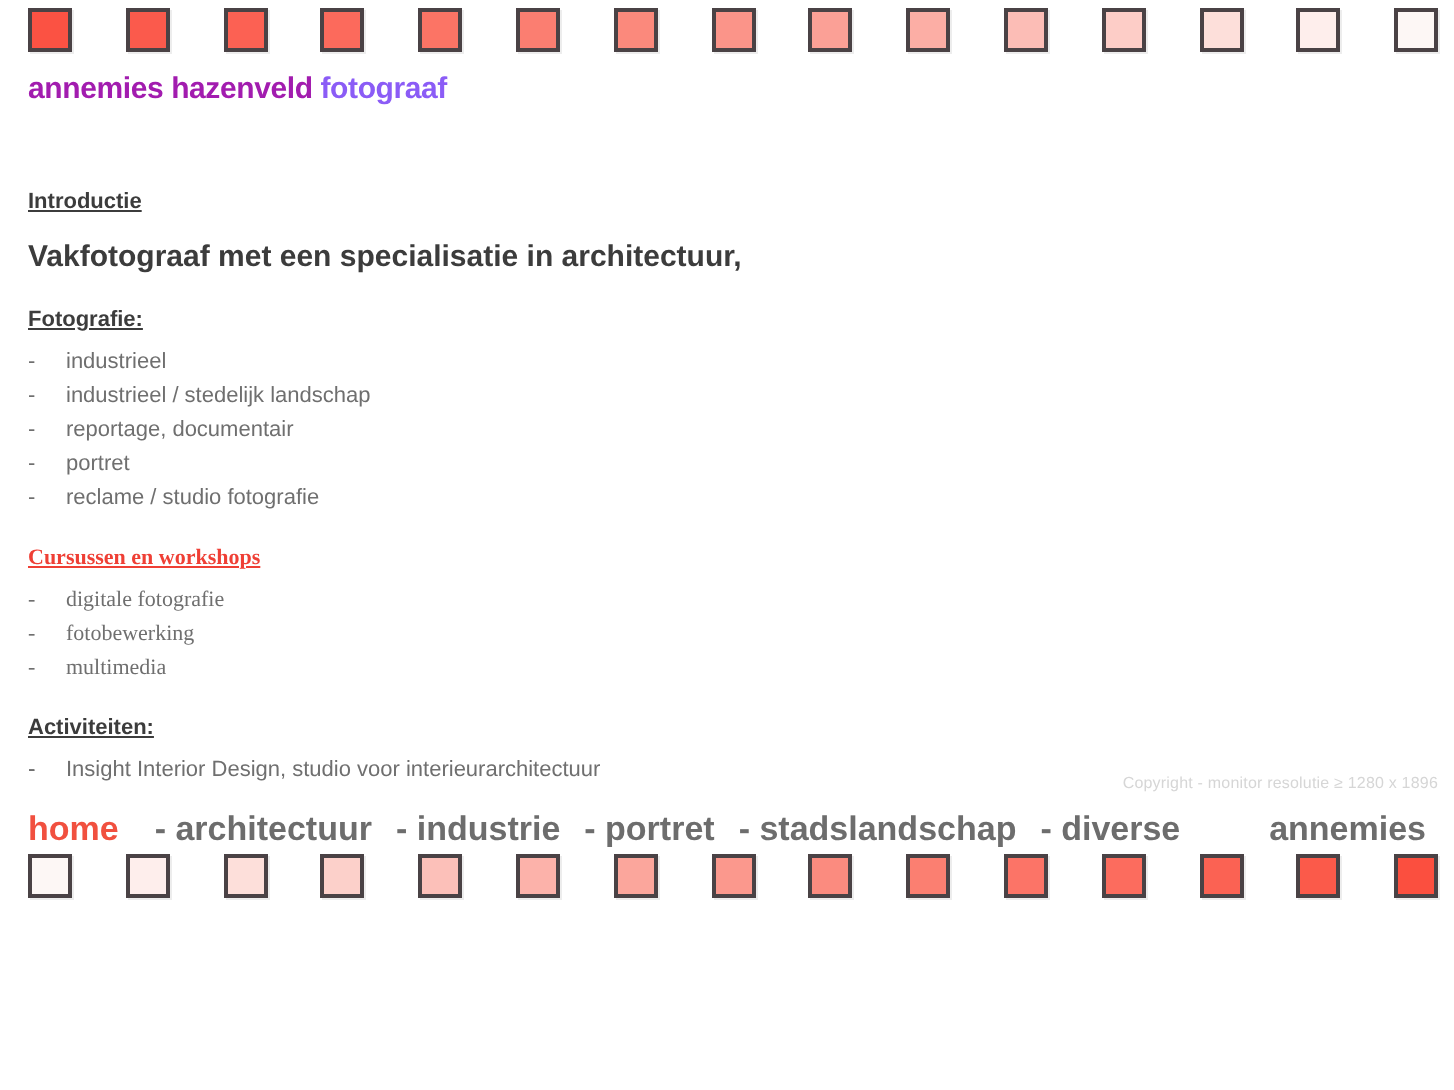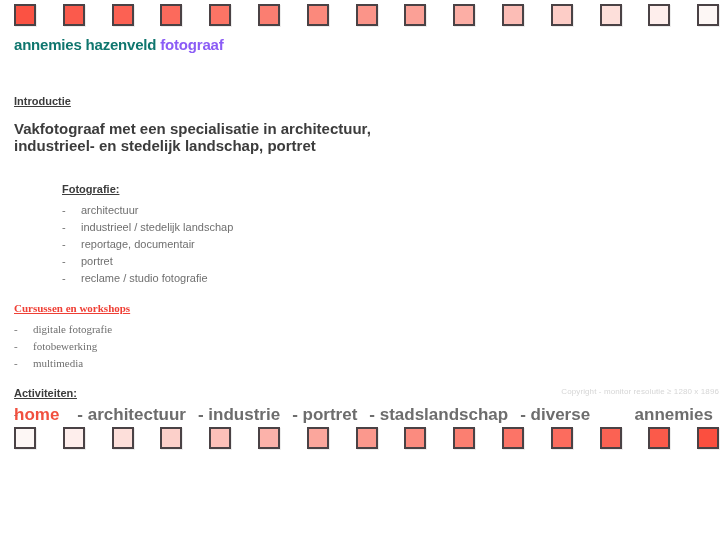--- a/index.html
+++ b/index.html
@@ -38,21 +38,21 @@
   
   #site-title {
     position: absolute;
     left: 14px;
     top: 36px;
     font-size: 15px;
     font-weight: bold;
     letter-spacing: -0.2px;
     white-space: nowrap;
   }
-  #site-title .name { color: #0f766e; }
+  #site-title .name { color: #a21caf; }
   #site-title .role { color: #8b5cf6; }
 
   
   #content {
     position: absolute;
     left: 14px;
     top: 94px;
     width: 540px;
   }
 
@@ -93,21 +93,21 @@
   }
   .bullet-list li .dash {
     position: absolute;
     left: 0;
     top: 0;
     color: #6f6f6f;
   }
 
   
   #block-introductie { margin-bottom: 0; }
-  #block-fotografie { margin-bottom: 0; margin-left: 48px; }
+  #block-fotografie { margin-bottom: 0; }
   #block-cursussen { margin-bottom: 0; font-family: Liberation Serif, serif; }
 
   
   #copyright {
     position: absolute;
     right: 8px;
     top: 387px;
     font-size: 8px;
     color: #d6d6d6;
     white-space: nowrap;
@@ -167,48 +167,47 @@
     <div class="swatch" style="left: 648px; background: rgb(254, 238, 236);"></div>
     <div class="swatch" style="left: 697px; background: rgb(253, 247, 245);"></div>
   </div>
 
 <div id="site-title">
   <span class="name">annemies hazenveld</span>
   <span class="role">fotograaf</span>
 </div>
 
 <div id="content">
-    <div id="block-introductie" style="margin-bottom: 28px;">
+    <div id="block-introductie" style="margin-bottom: 16px;">
       <div class="sec-head">Introductie</div>
       <div class="intro-para" style="margin: 0px;">Vakfotograaf met een specialisatie in architectuur,</div>
-      <div class="intro-para" style="margin: 0px;">industrieel- en stedelijk landschap, portret</div>
     </div>
     <div id="block-fotografie">
       <div class="sec-head tight">Fotografie: </div>
       <ul class="bullet-list">
-        <li><span class="dash">-</span><span>architectuur</span></li>
+        <li><span class="dash">-</span><span>industrieel</span></li>
         <li><span class="dash">-</span><span>industrieel / stedelijk landschap</span></li>
         <li><span class="dash">-</span><span>reportage, documentair</span></li>
         <li><span class="dash">-</span><span>portret</span></li>
         <li><span class="dash">-</span><span>reclame / studio fotografie</span></li>
       </ul>
     </div>
     <div id="block-cursussen">
       <div class="sec-head link tight">Cursussen en workshops</div>
       <ul class="bullet-list">
         <li><span class="dash">-</span><span>digitale fotografie</span></li>
         <li><span class="dash">-</span><span>fotobewerking</span></li>
         <li><span class="dash">-</span><span>multimedia</span></li>
       </ul>
     </div>
     <div id="block-activiteiten">
       <div class="sec-head tight">Activiteiten:</div>
       <ul class="bullet-list">
         <li><span class="dash">-</span></li>
-        <li><span class="dash">-</span></li>
+        <li><span class="dash">-</span><span>Insight Interior Design, studio voor interieurarchitectuur</span></li>
       </ul>
     </div>
   </div>
 
 <div id="copyright">Copyright - monitor resolutie ≥ 1280 x 1896</div>
 
 <div id="nav">
   <div id="nav-left"><a class="nav-item active" href="#">home</a><a class="nav-item" href="#">- architectuur</a><a class="nav-item" href="#">- industrie</a><a class="nav-item" href="#">- portret</a><a class="nav-item" href="#">- stadslandschap</a><a class="nav-item" href="#">- diverse</a></div>
   <div id="nav-right"><a class="nav-item" href="#">annemies</a></div>
 </div>

